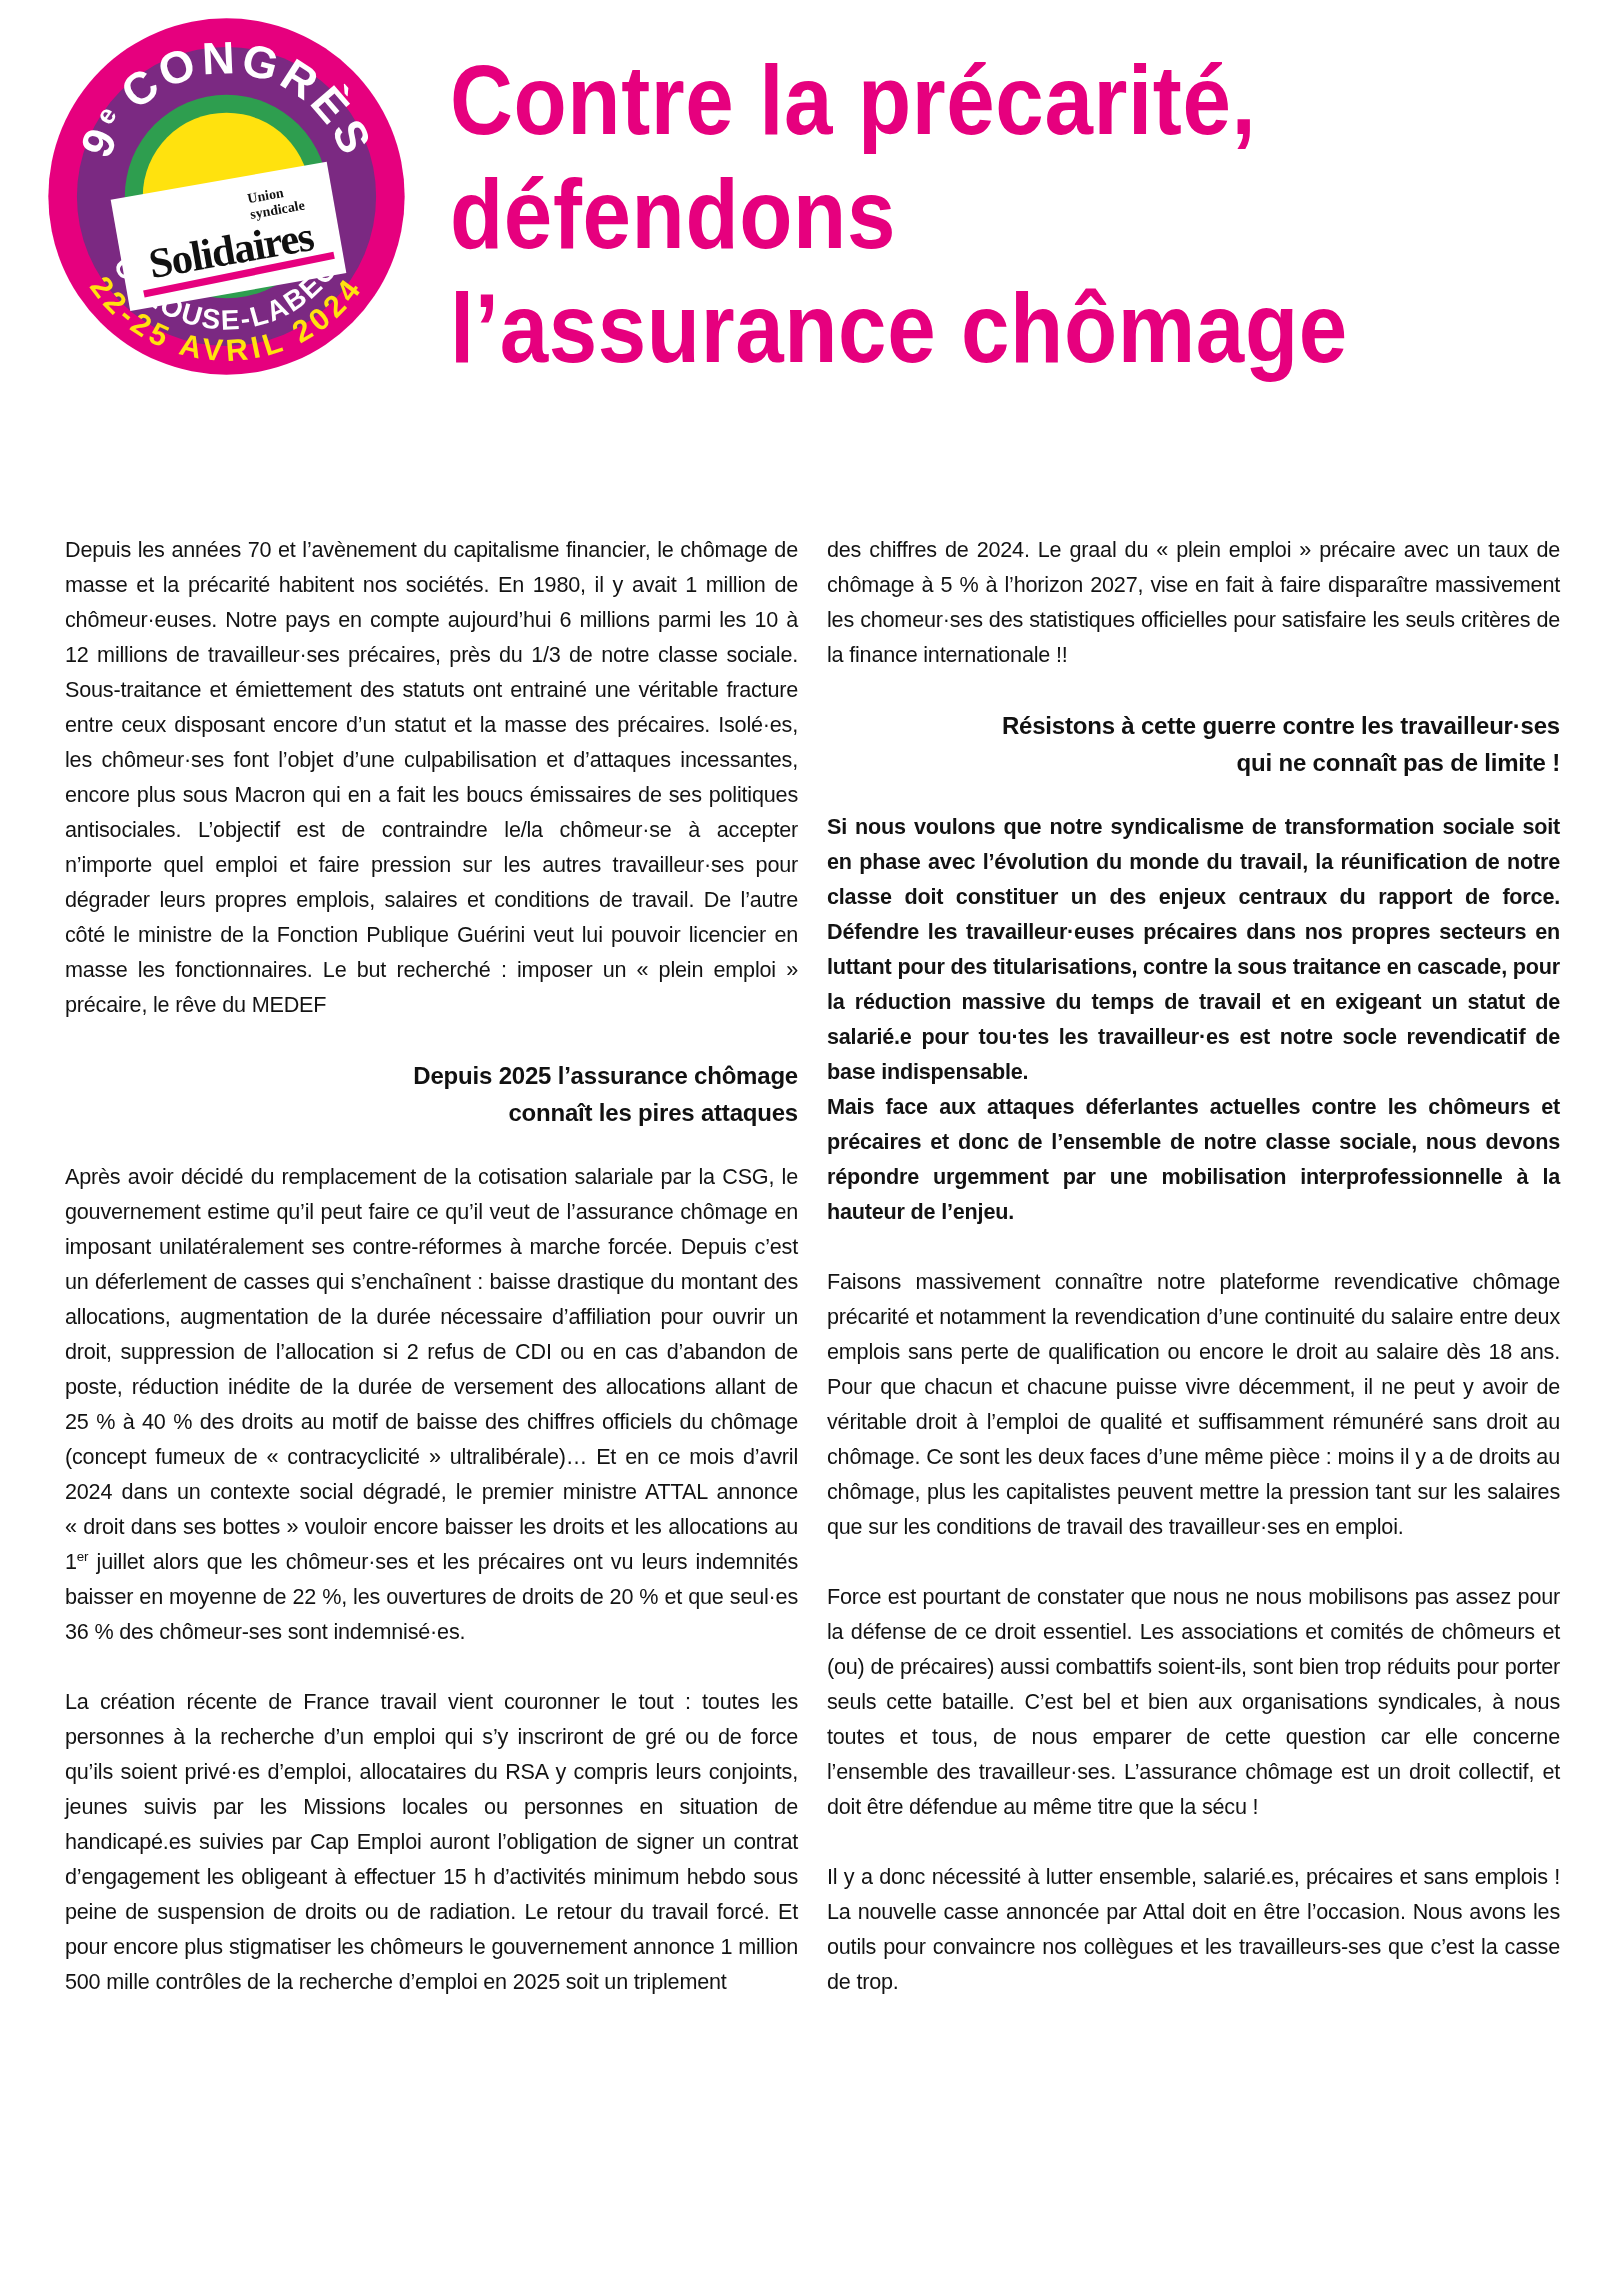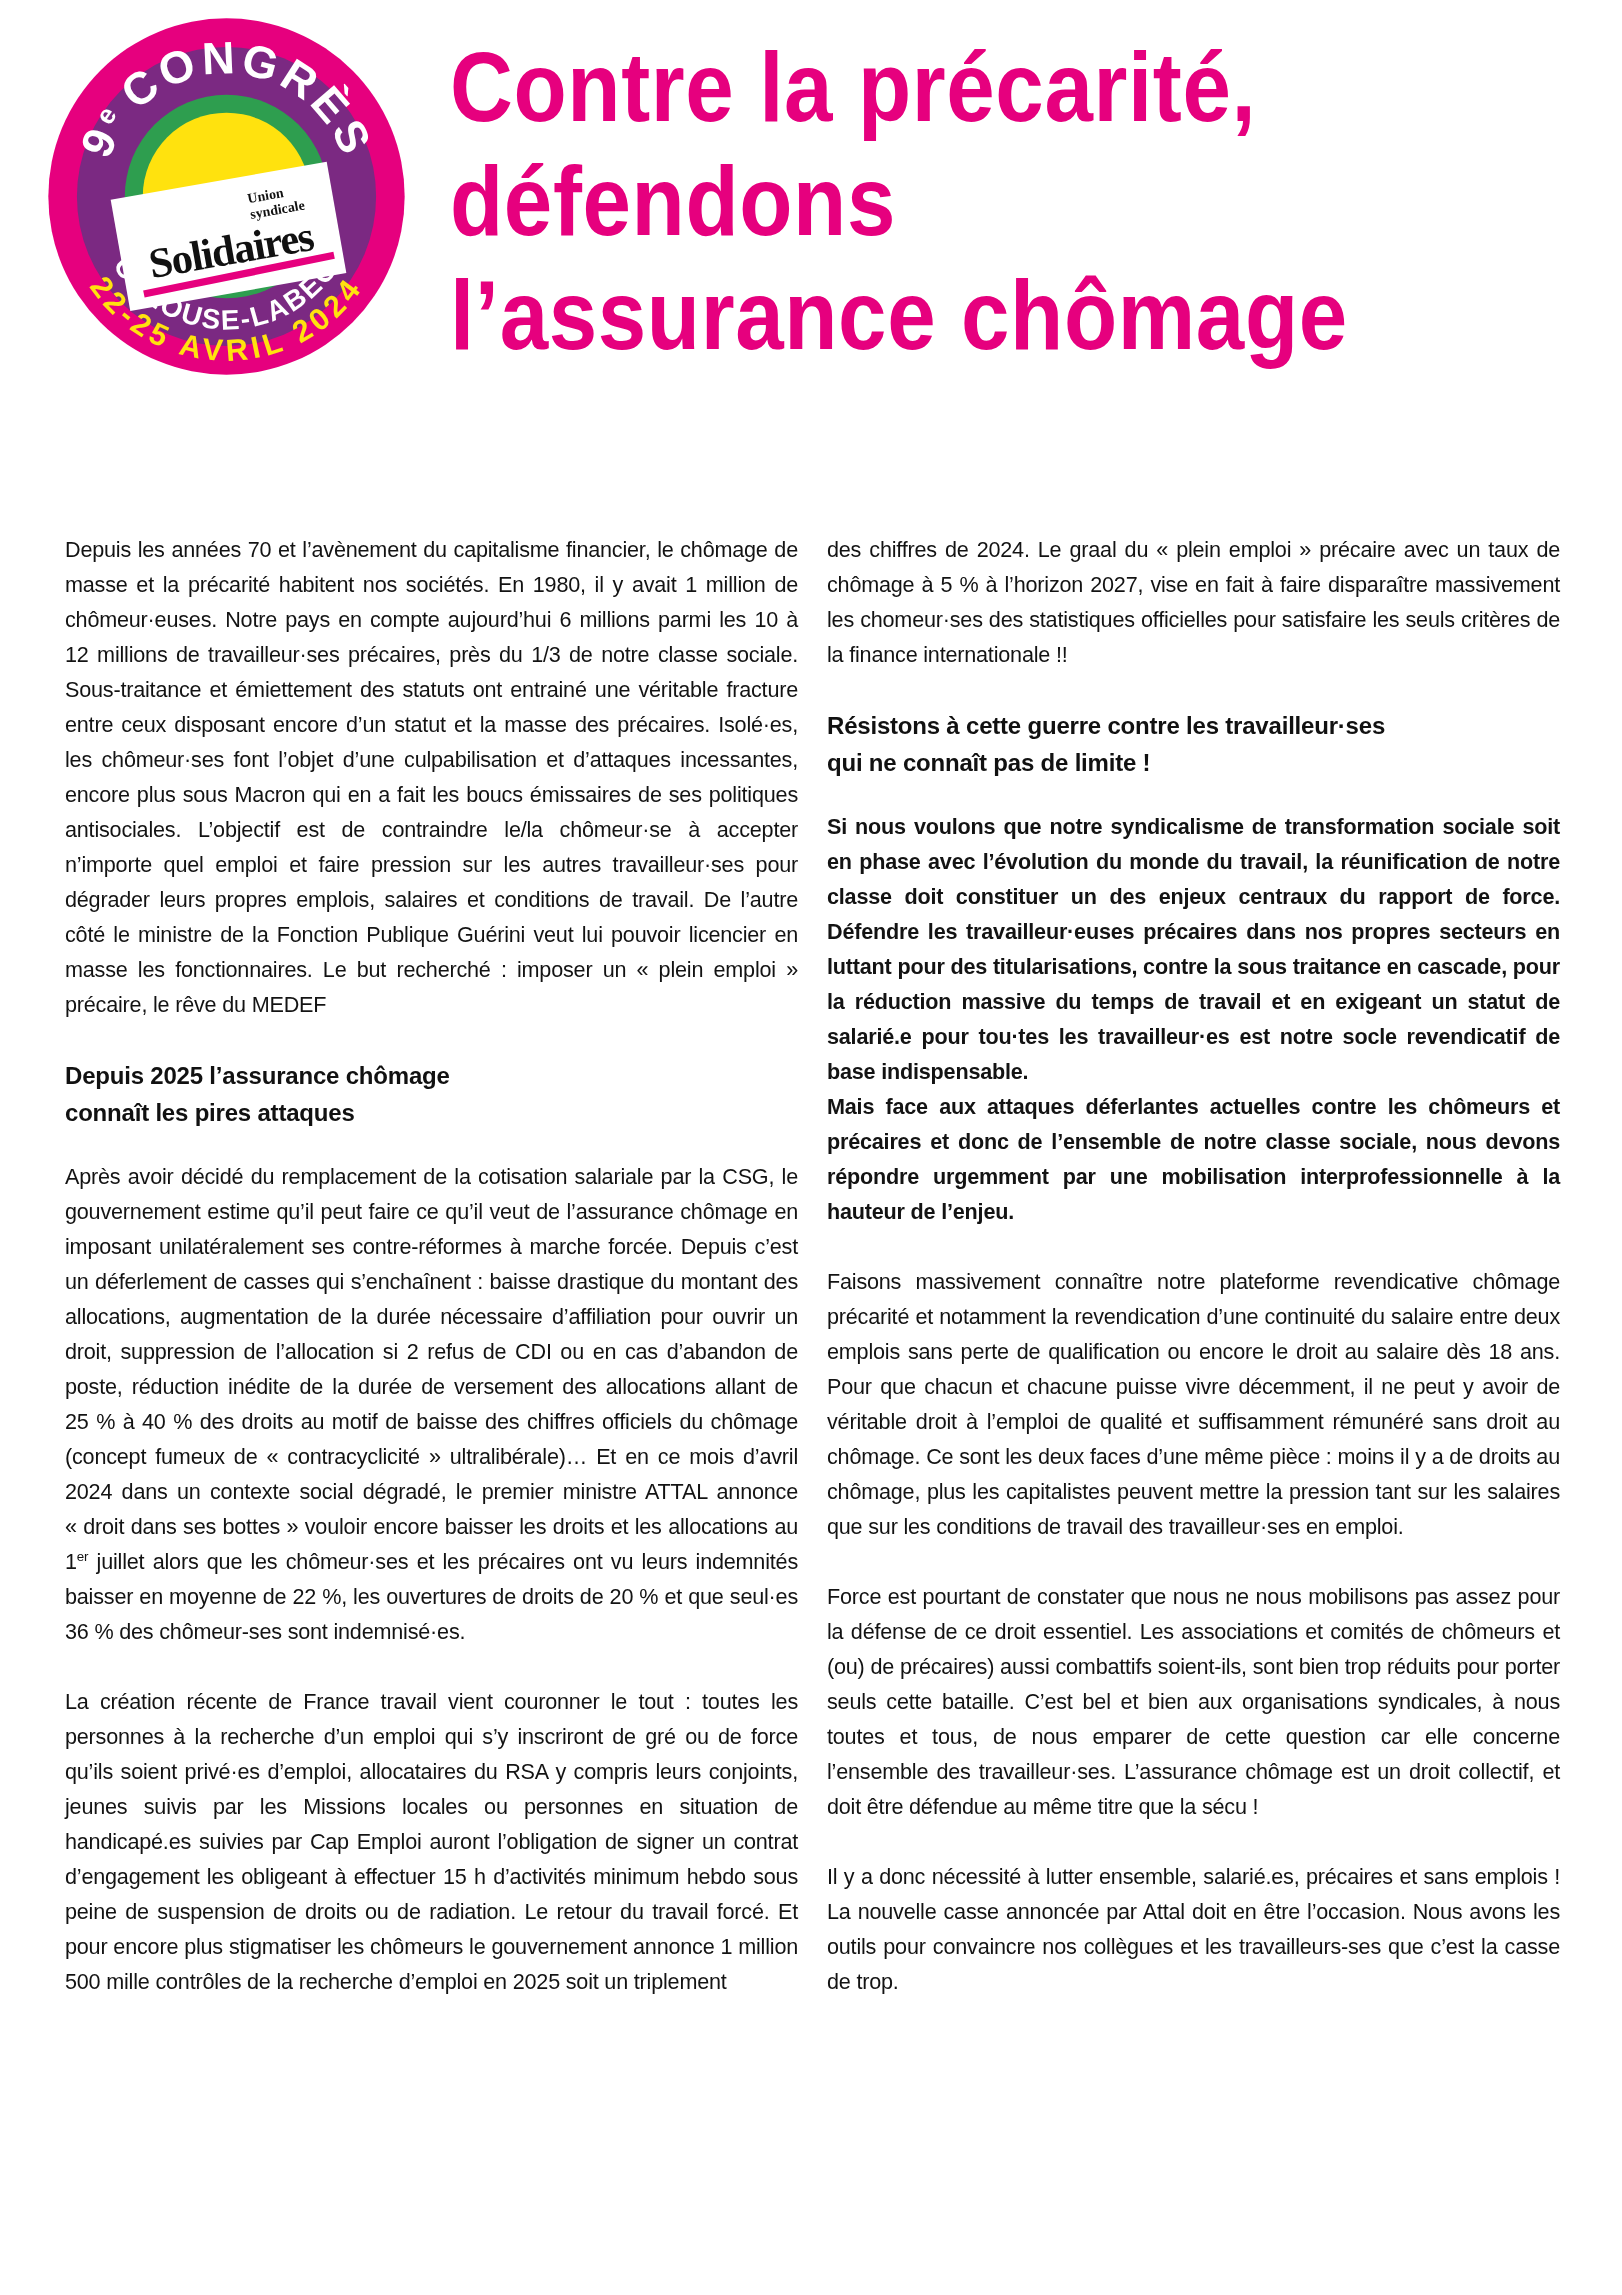--- a/index.html
+++ b/index.html
@@ -10,37 +10,37 @@
   
   .badge{position:absolute;left:47px;top:17px;width:359px;height:359px;}
   .badge svg{display:block;width:100%;height:100%;}
   .arc-top{font-family:"Liberation Sans", sans-serif;font-weight:800;font-size:68px;letter-spacing:6px;fill:#ffffff;}
   .arc-top .sup{font-size:40px;}
   .arc-bottom{font-family:"Liberation Sans", sans-serif;font-weight:800;font-size:42px;letter-spacing:3px;fill:#ffffff;}
   .arc-date{font-family:"Liberation Sans", sans-serif;font-weight:800;font-size:46px;letter-spacing:7px;fill:#ffe20e;}
   .union-txt{font-family:"Liberation Serif", serif;font-weight:700;font-size:21px;fill:#111111;}
   .brand-txt{font-family:"Liberation Serif", serif;font-weight:700;font-size:64px;letter-spacing:-2px;fill:#111111;}
   
-  .title{position:absolute;left:450px;top:30px;}
+  .title{position:absolute;left:450px;top:43px;}
   .title-line{
     font-size:99px;font-weight:800;color:#e6007e;line-height:114px;
     letter-spacing:0.7px;white-space:nowrap;transform:scaleX(0.88);transform-origin:0 50%;
   }
   
   .col{
     position:absolute;top:532px;width:733px;
     font-size:21.6px;line-height:35px;text-align:justify;
     letter-spacing:-0.2px;color:#131313;
   }
   .col-left{left:65px;}
   .col-right{left:827px;}
   .col p{margin:0 0 35px 0;}
   .col h2{
     font-size:24px;line-height:37px;font-weight:700;color:#111111;
-    margin:9.2px 0 27.5px 0;text-align:left;letter-spacing:-0.2px;
+    margin:9.2px 0 27.5px 0;text-align:right;letter-spacing:-0.2px;
   }
   .pre{white-space:pre-line;font-weight:bold;}
   sup{font-size:0.62em;vertical-align:super;line-height:0;}
 </style>
 </head>
 <body>
 
 <div class="page">
 
   <div class="badge">

